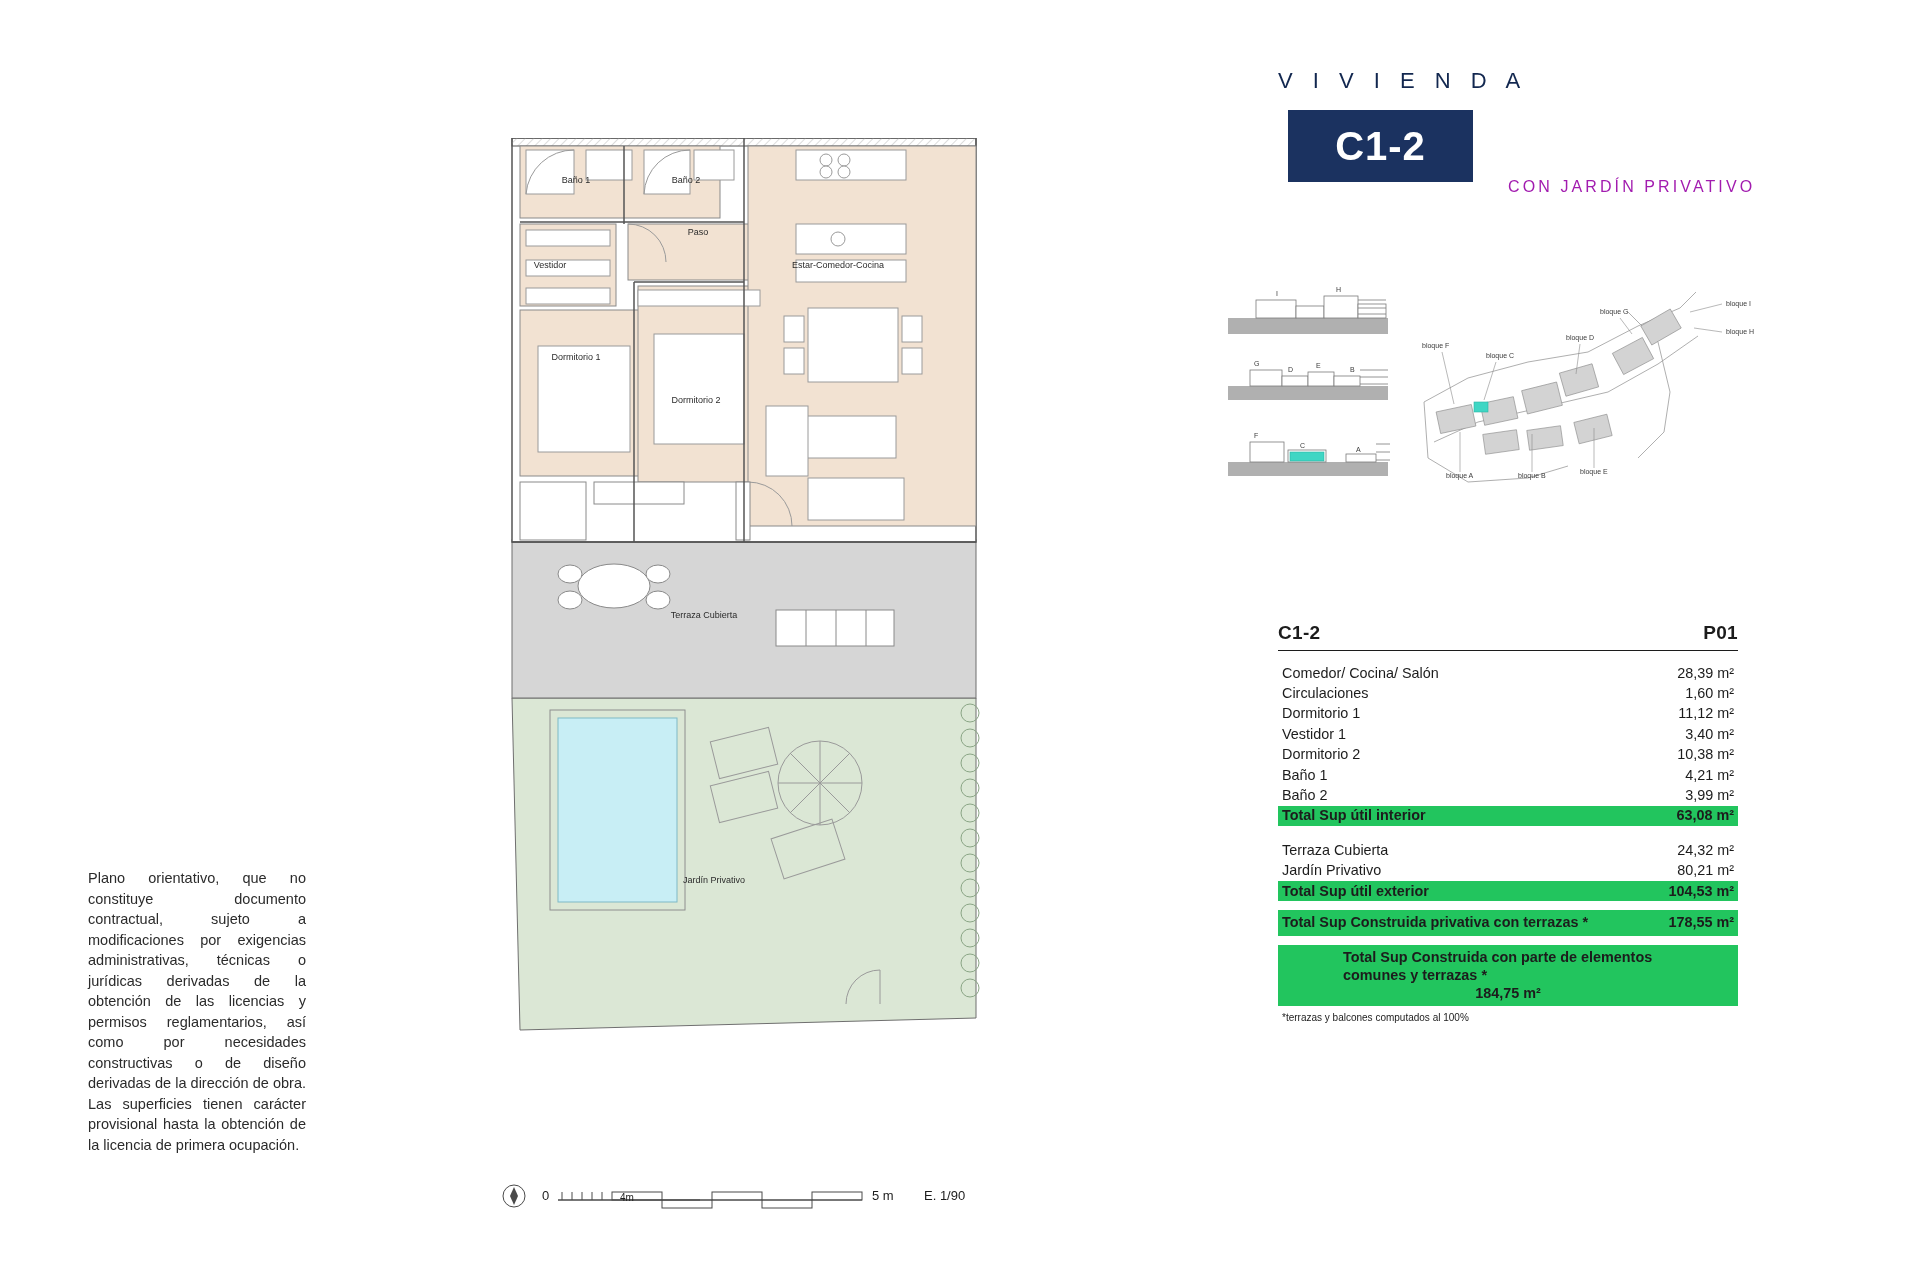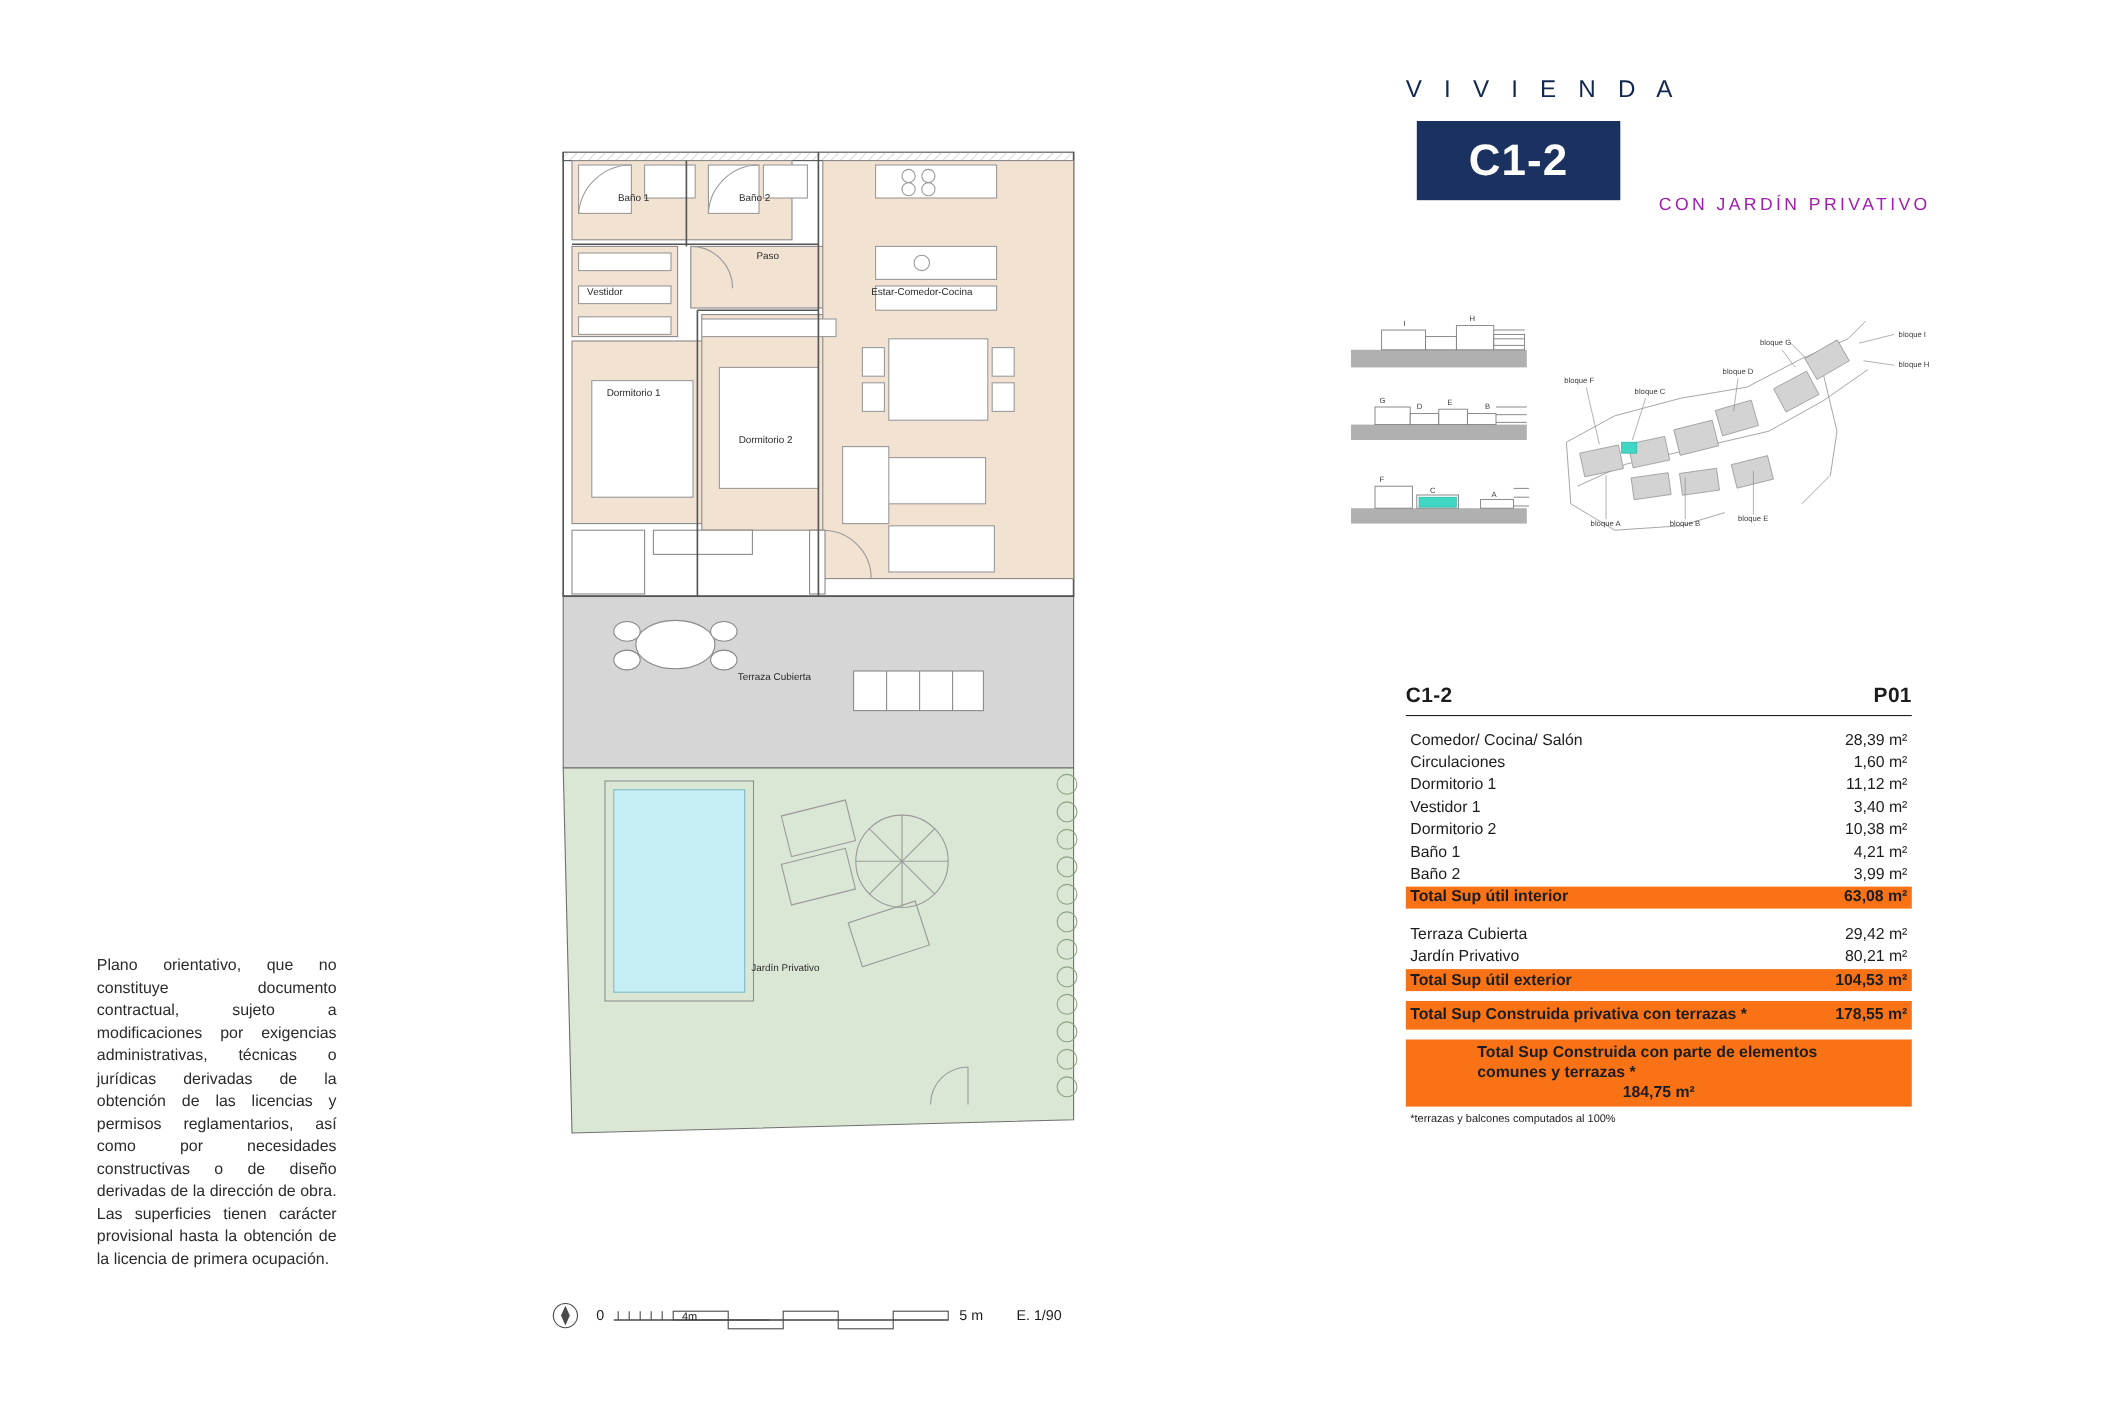--- a/index.html
+++ b/index.html
@@ -128,21 +128,21 @@
   }
   .row {
     display: flex;
     justify-content: space-between;
     font-size: 14.4px;
     line-height: 19.4px;
     padding: 0.5px 4px 0.5px 4px;
   }
   .row .val { text-align: right; white-space: nowrap; }
   .row.total {
-    background: #f97316;
+    background: #22c55e;
     font-weight: 700;
   }
   .row.total.wide {
     padding-top: 3px;
     padding-bottom: 3px;
   }
   .gap { height: 14px; }
   .gap-sm { height: 9px; }
   .row.two-line {
     align-items: center;
@@ -454,21 +454,21 @@
     </div>
     <div class="row total">
       <div class="lbl">Total Sup útil interior</div>
       <div class="val">63,08 m²</div>
     </div>
 
     <div class="gap"></div>
 
     <div class="row">
       <div class="lbl">Terraza Cubierta</div>
-      <div class="val">29,42 m²</div>
+      <div class="val">24,32 m²</div>
     </div>
     <div class="row">
       <div class="lbl">Jardín Privativo</div>
       <div class="val">80,21 m²</div>
     </div>
     <div class="row total">
       <div class="lbl">Total Sup útil exterior</div>
       <div class="val">104,53 m²</div>
     </div>
 

